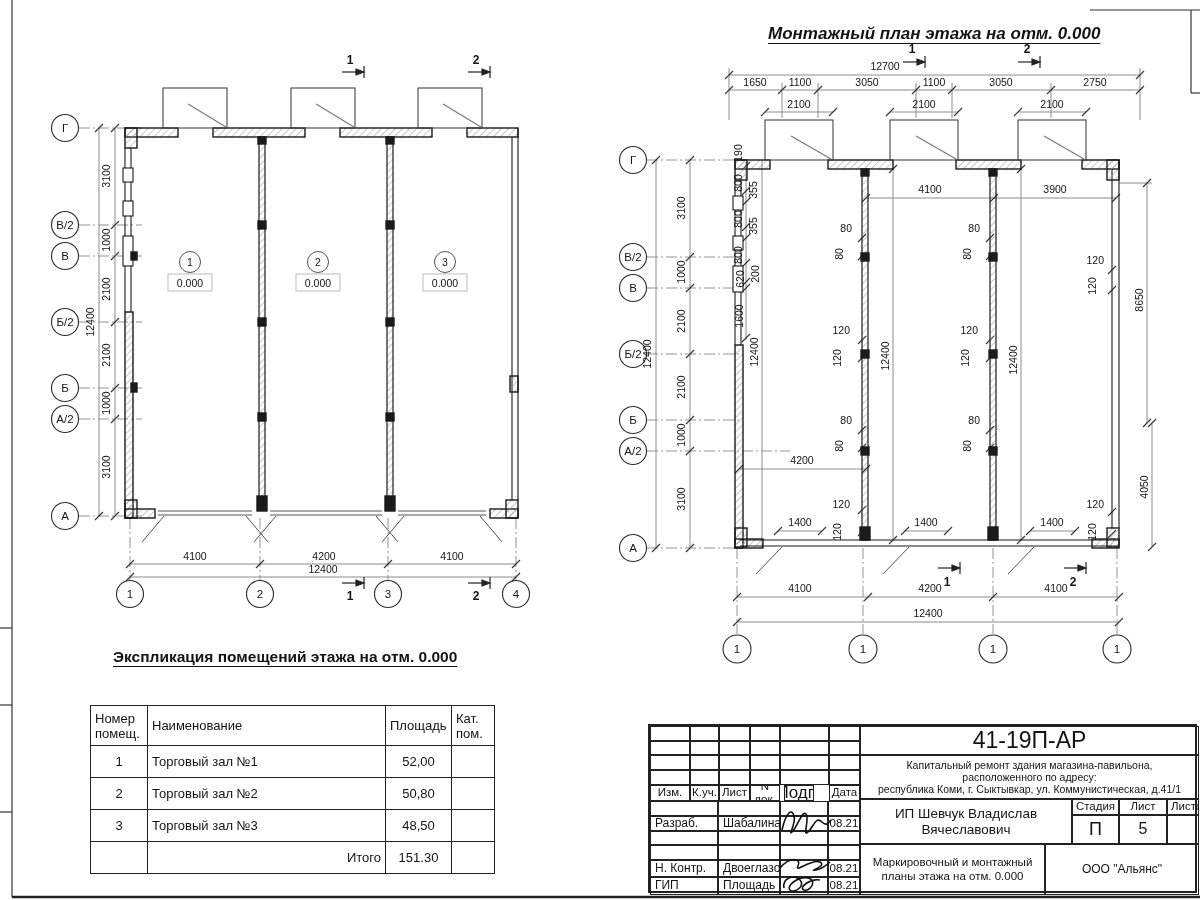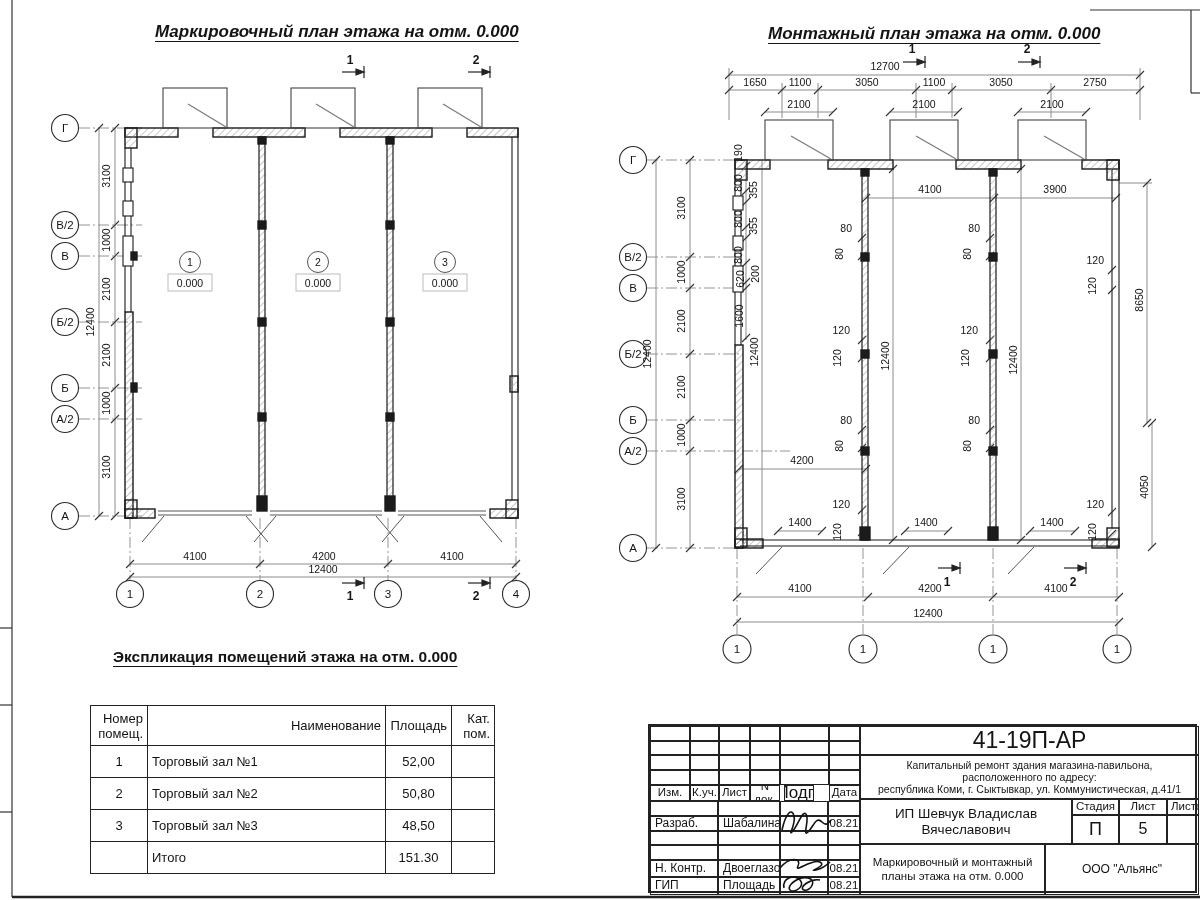--- a/index.html
+++ b/index.html
@@ -10,36 +10,35 @@
   .ax{font-size:11.5px;}
   .sec{font-size:12px;font-weight:bold;}
   .plan-title{position:absolute;font-style:italic;font-size:17px;font-weight:bold;
               text-decoration:underline;text-underline-offset:4px;white-space:nowrap;}
   .sched-title{position:absolute;font-size:15.5px;font-weight:bold;
               text-decoration:underline;text-underline-offset:4px;white-space:nowrap;}
   
   #sched{position:absolute;left:90px;top:705px;border-collapse:collapse;table-layout:fixed;}
   #sched td,#sched th{border:1.6px solid #222;font-weight:normal;font-size:13px;
                       padding:0 4px;overflow:hidden;}
-  #sched th{text-align:right;margin-left:44px;}
+  #sched th{text-align:left;margin-left:44px;}
   
   #stamp{position:absolute;left:648px;top:724px;width:549px;height:169px;
          border:2px solid #222;box-sizing:border-box;}
   .c{position:absolute;border:1.4px solid #222;box-sizing:border-box;display:flex;
      align-items:center;justify-content:center;text-align:center;overflow:hidden;
      background:transparent;font-size:12px;line-height:1.15;}
   .cl{justify-content:flex-start;padding-left:4px;}
   .sigsvg{position:absolute;pointer-events:none;}
 </style>
 </head>
 <body>
 
 <div id="sheet">
 
-<div class="plan-title" style="left:155px;top:22px;">Маркировочный план этажа на отм. 0.000</div>
 <div class="plan-title" style="left:768px;top:24px;">Монтажный план этажа на отм. 0.000</div>
 <div class="sched-title" style="left:113px;top:648px;">Экспликация помещений этажа на отм. 0.000</div>
 
 <svg width="1200" height="900" style="position:absolute;left:0;top:0">
 <defs>
 <pattern id="h" patternUnits="userSpaceOnUse" width="5" height="5" patternTransform="rotate(45)">
   <line x1="0" y1="0" x2="0" y2="5" stroke="#9a9a9a" stroke-width="1.1"></line>
 </pattern>
 </defs>
 
@@ -550,21 +549,21 @@
     <td></td>
   </tr>
   <tr style="height:32px">
     <td style="text-align:center">3</td>
     <td>Торговый зал №3</td>
     <td style="text-align:center">48,50</td>
     <td></td>
   </tr>
   <tr style="height:32px">
     <td></td>
-    <td style="">Итого</td>
+    <td style="text-align:right">Итого</td>
     <td style="text-align:center">151.30</td>
     <td></td>
   </tr>
 </tbody>
     </table>
 
 <div id="stamp">
 
   <div class="c" style="left:0;top:0;width:40px;height:15px"></div>
   <div class="c" style="left:40px;top:0;width:29px;height:15px"></div>

